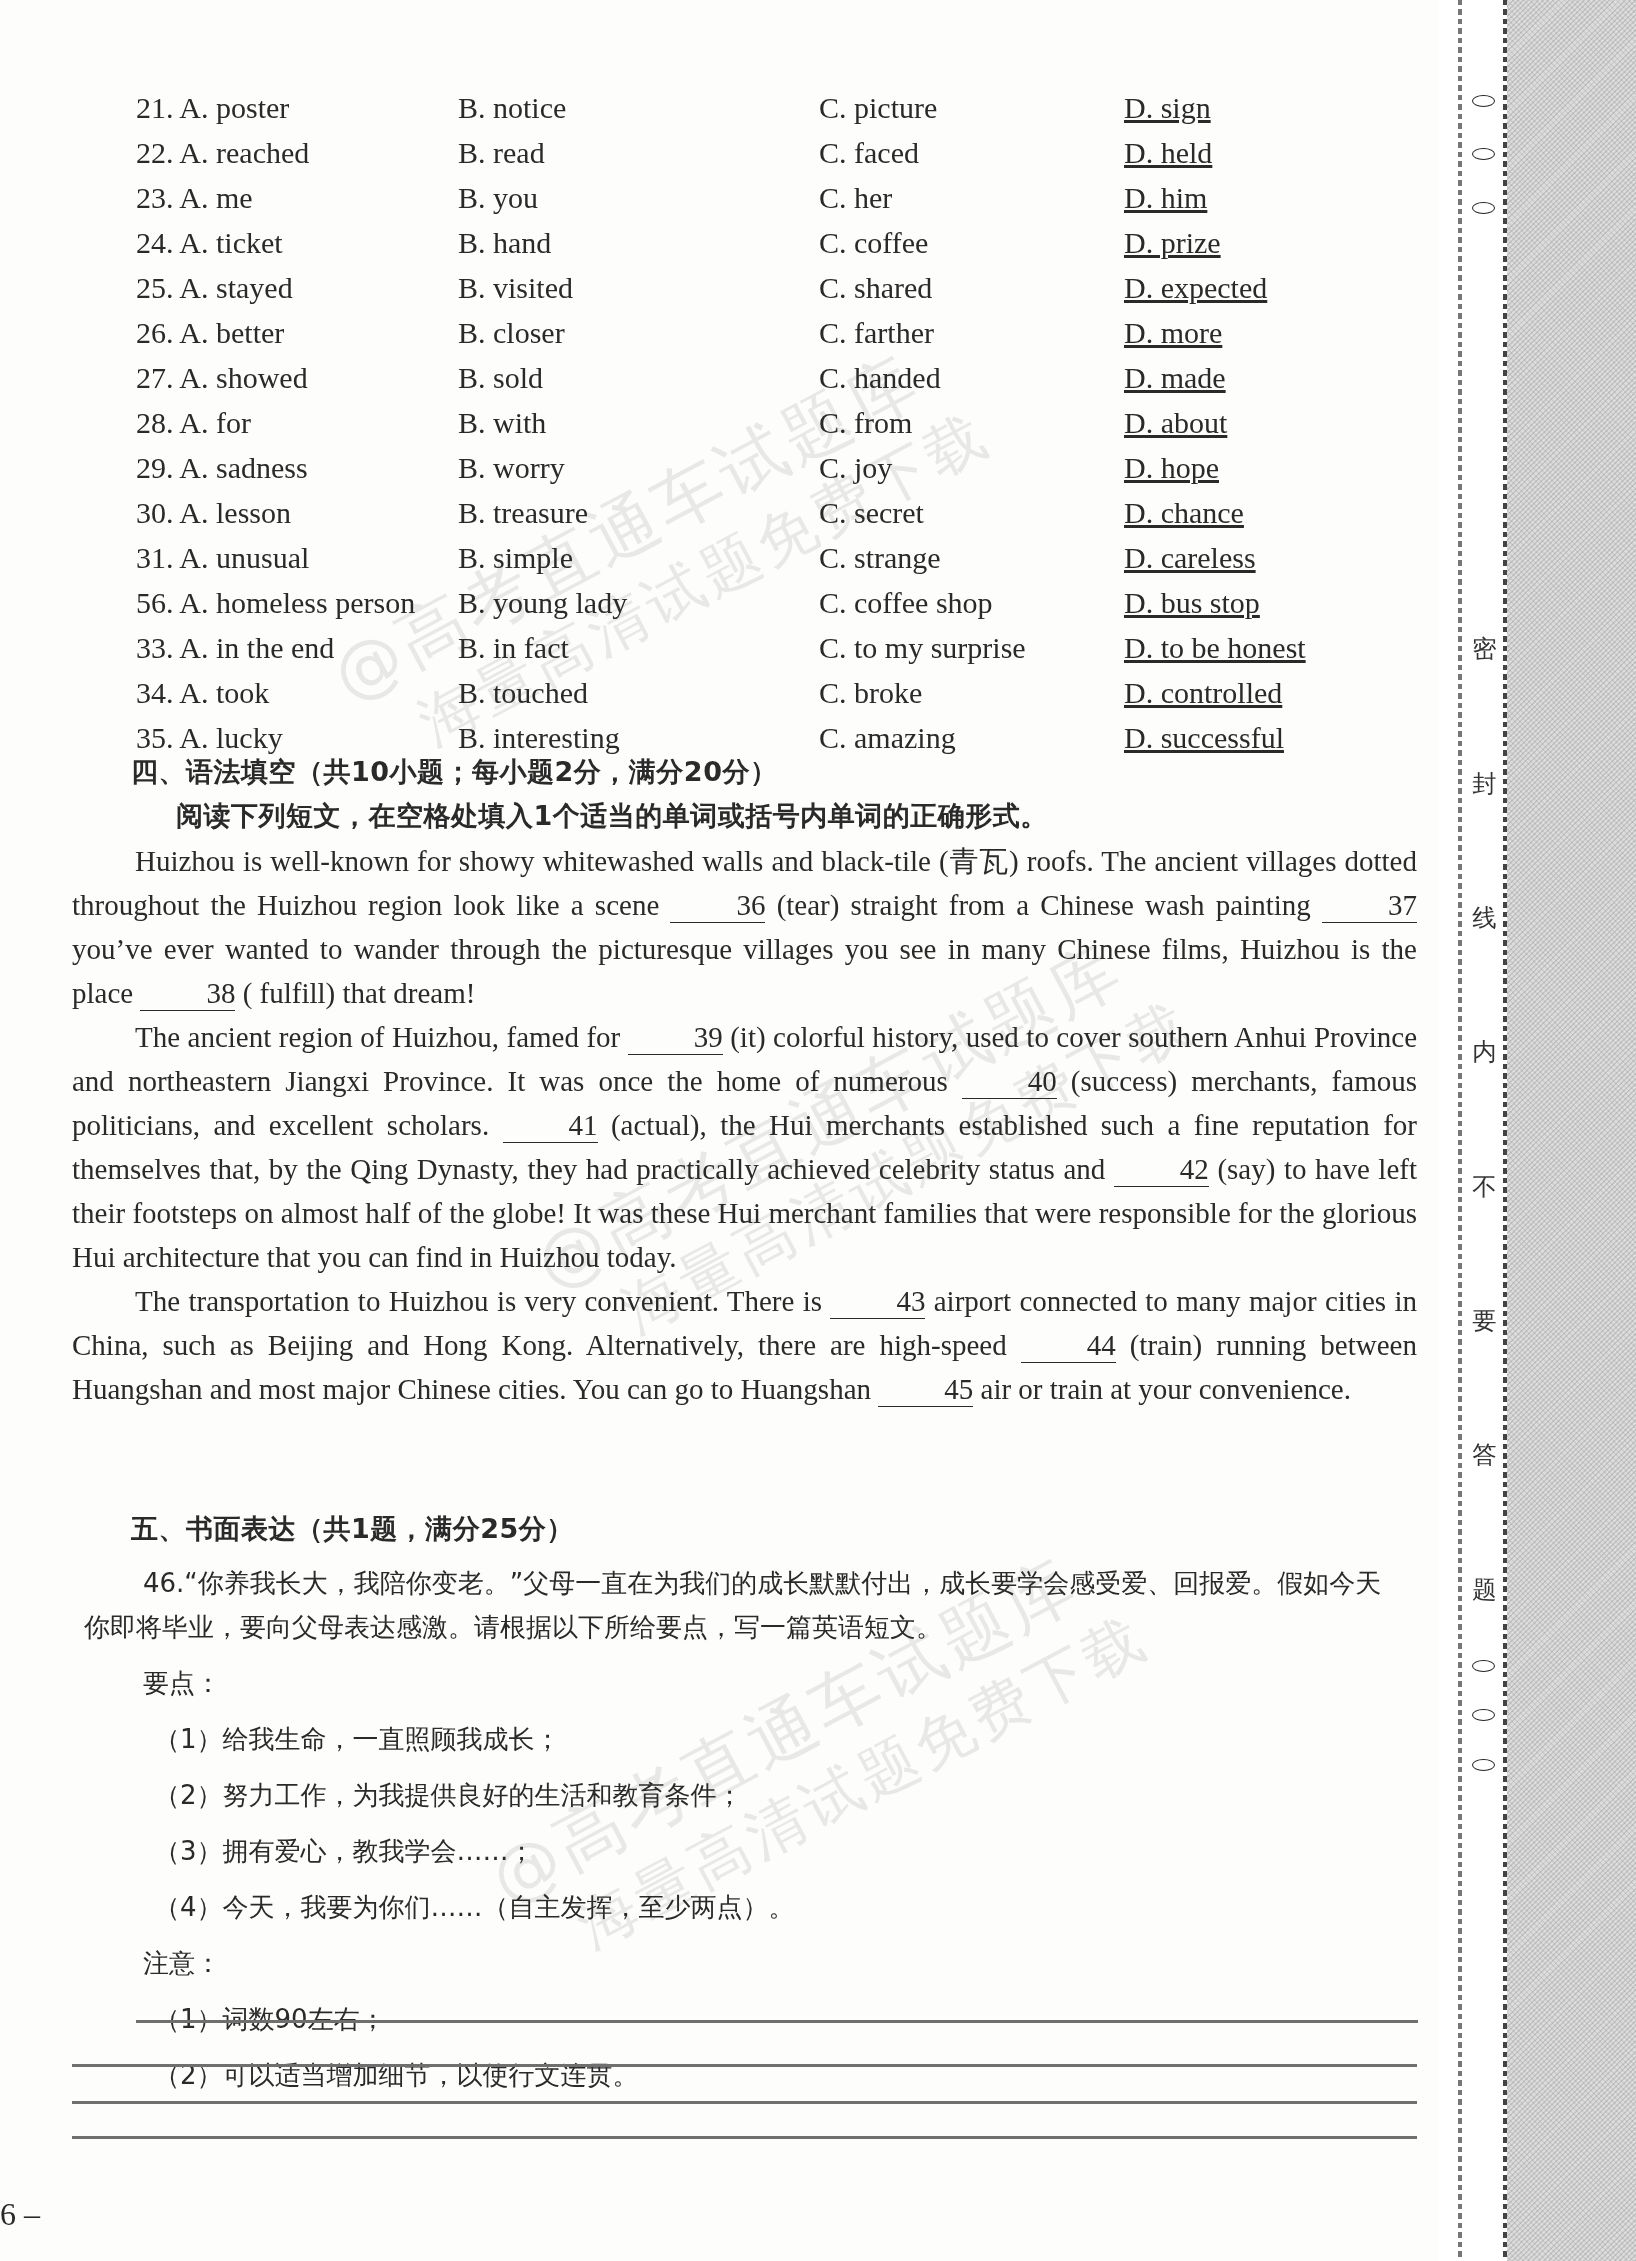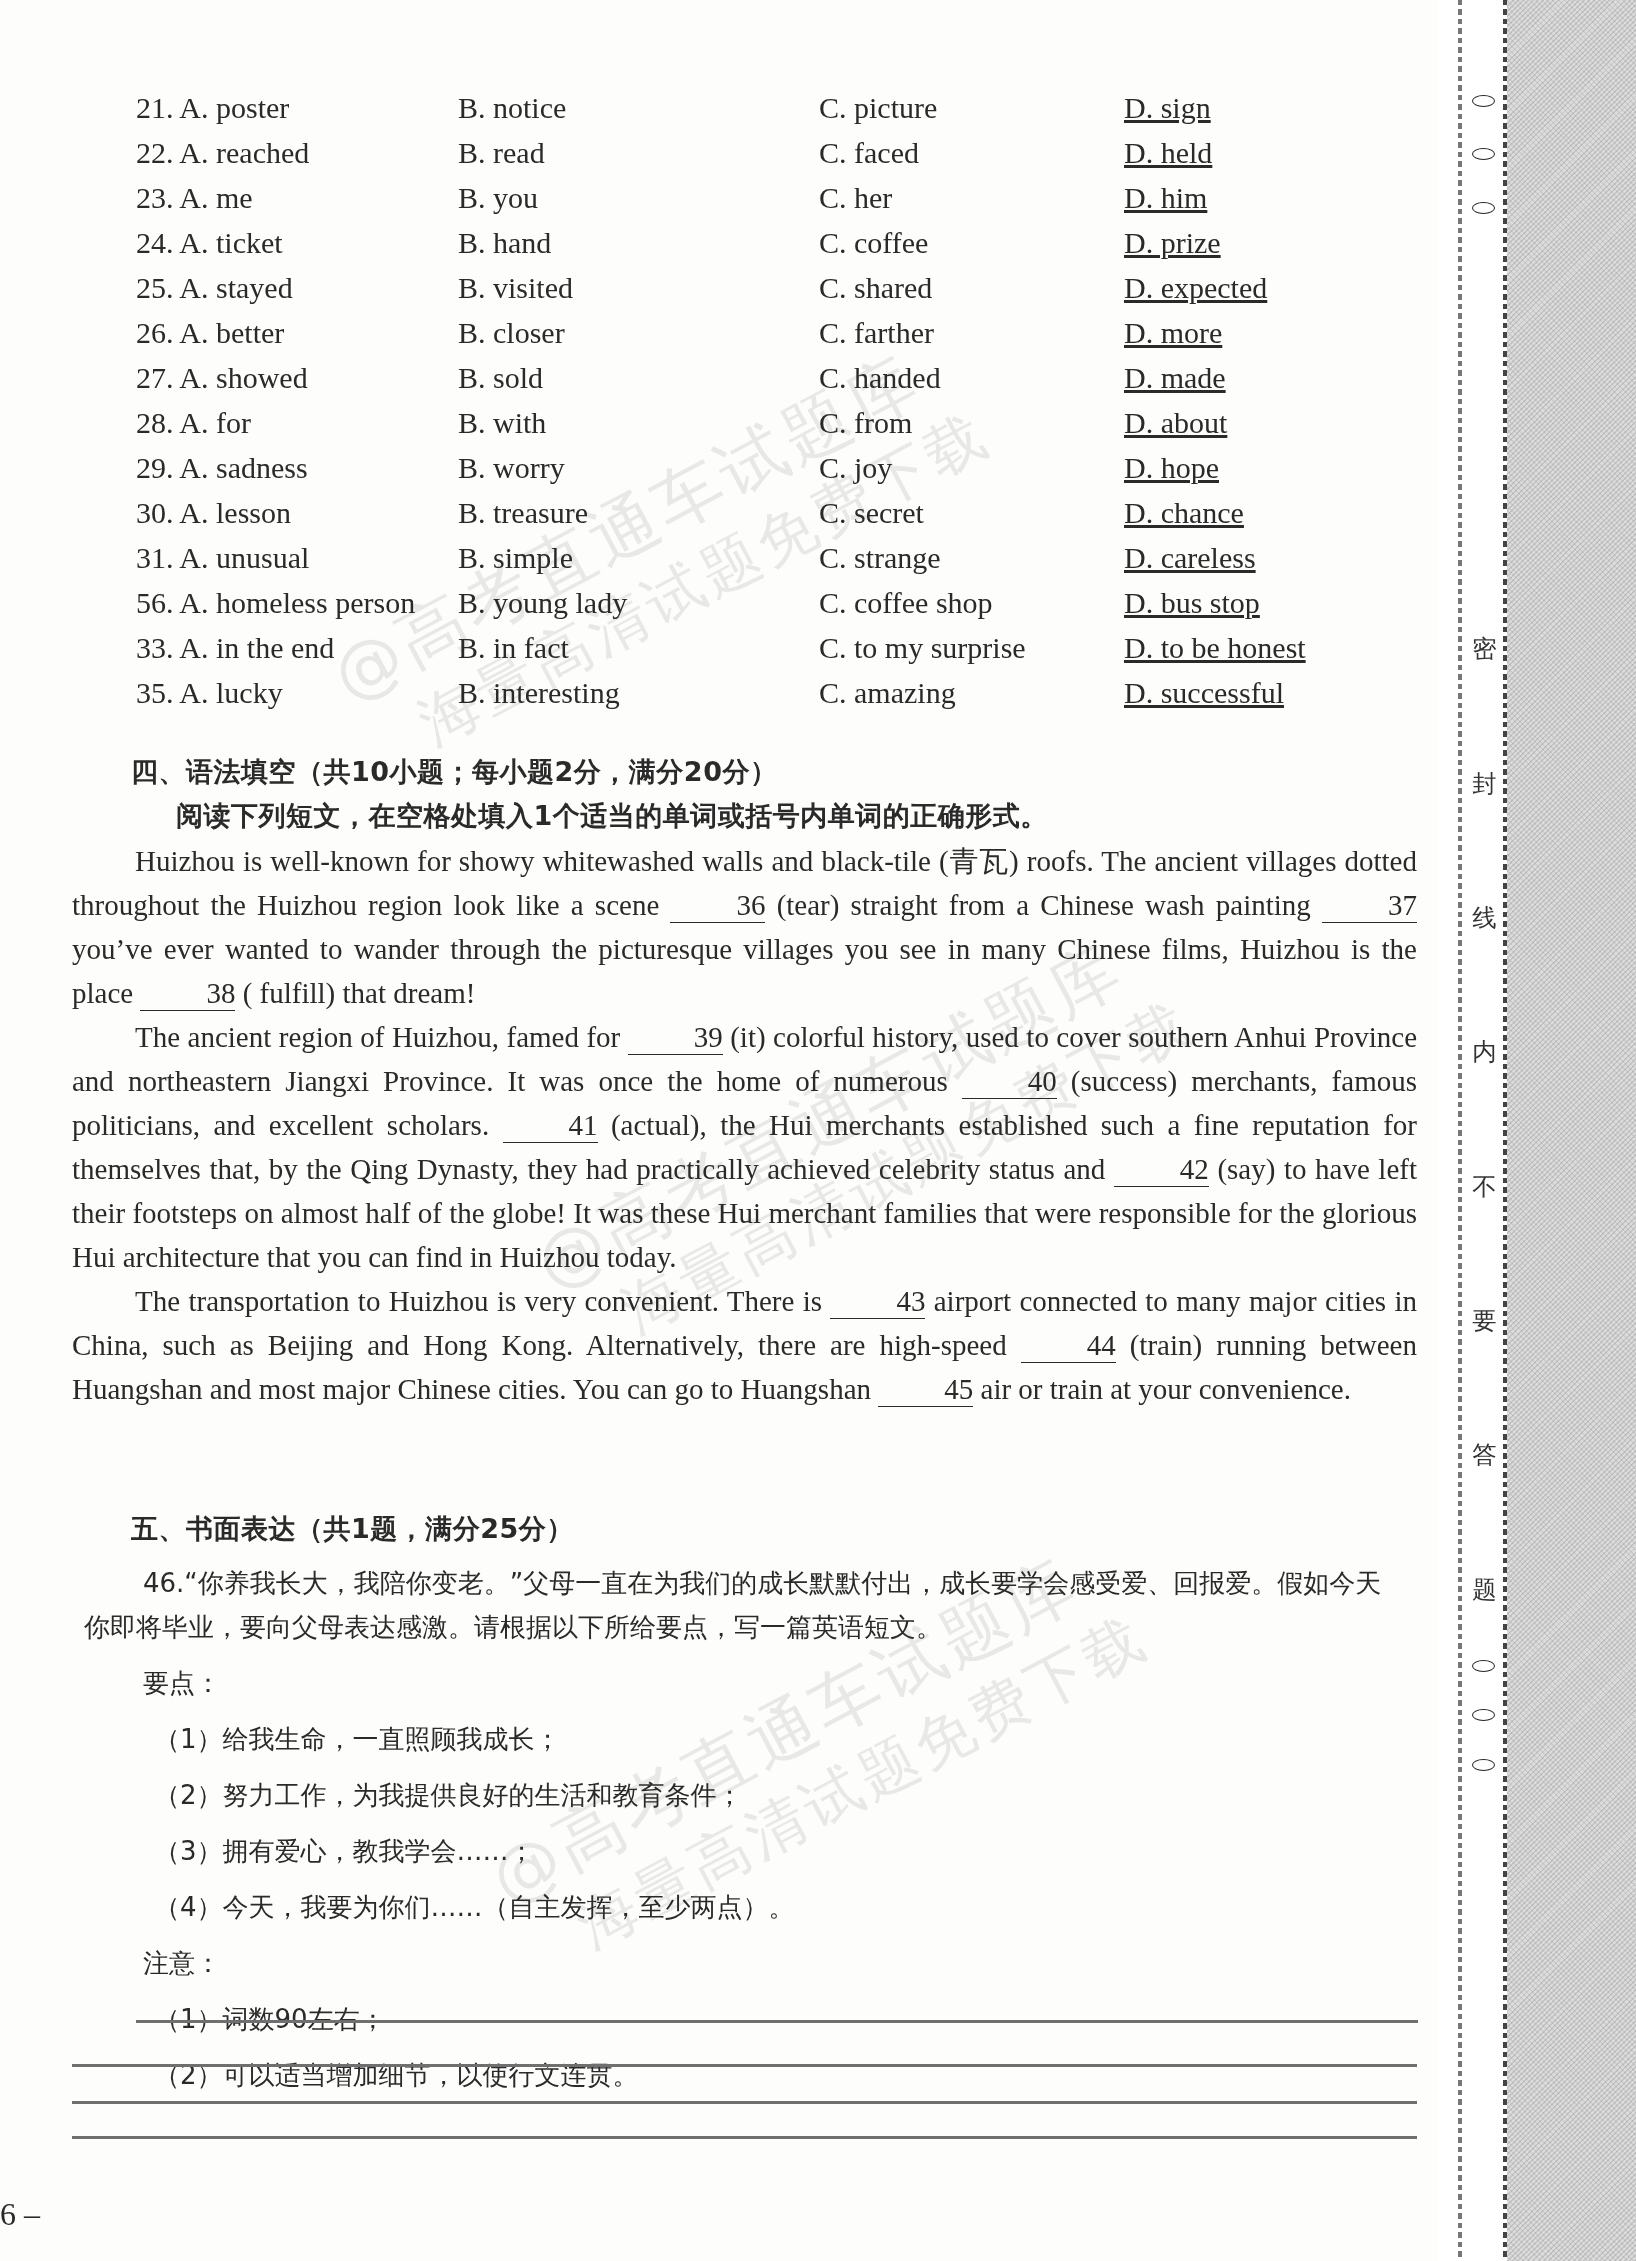--- a/index.html
+++ b/index.html
@@ -141,20 +141,26 @@
         <span class="c-c">C. coffee shop</span>
         <span class="c-d">D. bus stop</span>
       </div>
       <div class="opt-row">
         <span class="c-a">33. A. in the end</span>
         <span class="c-b">B. in fact</span>
         <span class="c-c">C. to my surprise</span>
         <span class="c-d">D. to be honest</span>
       </div>
       <div class="opt-row">
+        <span class="c-a">34. A. took</span>
+        <span class="c-b">B. touched</span>
+        <span class="c-c">C. broke</span>
+        <span class="c-d">D. controlled</span>
+      </div>
+      <div class="opt-row">
         <span class="c-a">35. A. lucky</span>
         <span class="c-b">B. interesting</span>
         <span class="c-c">C. amazing</span>
         <span class="c-d">D. successful</span>
       </div>
     </div>
 
   <div class="heading" style="top:754px;">四、语法填空（共10小题；每小题2分，满分20分）</div>
   <div class="instr" style="top:798px;margin-left:45px;">阅读下列短文，在空格处填入1个适当的单词或括号内单词的正确形式。</div>
 

